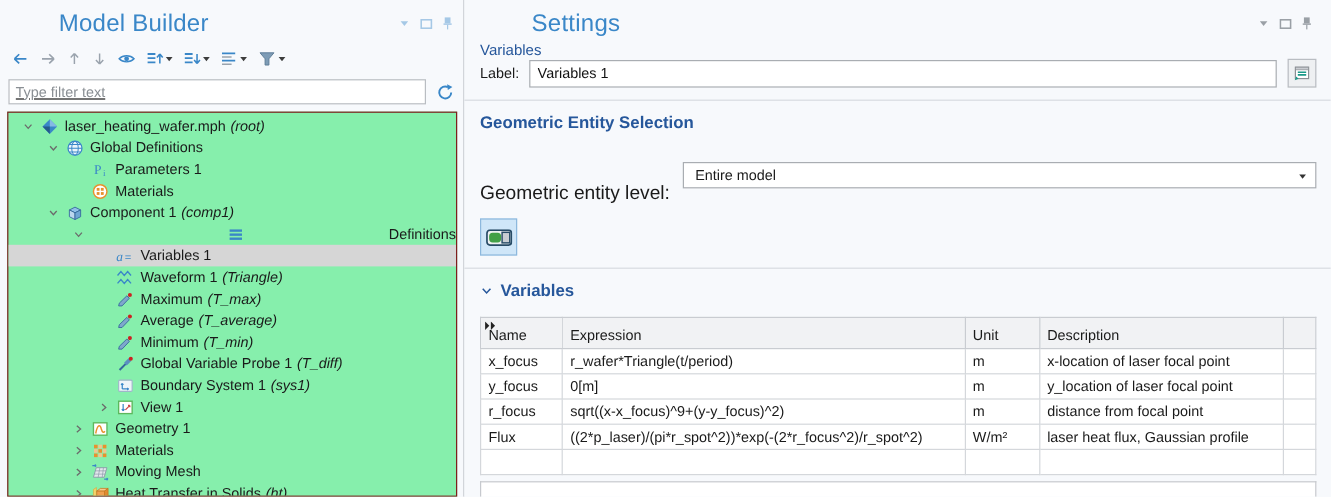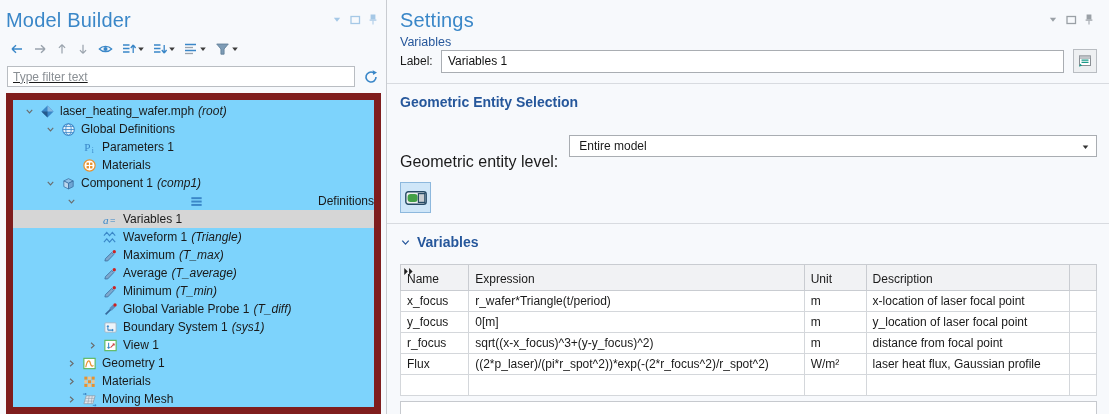--- a/index.html
+++ b/index.html
@@ -10,32 +10,32 @@
     background:#f7f9fc; color:#1a1a1a;
   }
   svg{display:block;}
   
   #model-builder{
     width:387px; min-width:387px; background:#f7f9fc;
     border-right:1px solid #c9ccd1;
     padding:8px 5px 0 6px; display:flex; flex-direction:column;
   }
   .panel-header{display:flex; align-items:flex-start;}
-  .panel-title{font-size:20px; font-weight:300; color:#3a87c8; letter-spacing:.2px; line-height:24px;}
+  .panel-title{font-size:20px; font-weight:300; color:#3a87c8; letter-spacing:.2px; line-height:24px;margin-left:43px;}
   .win-btns{margin-left:auto; display:flex; gap:8px; align-items:center; padding:6px 4px 0 0;}
   .win-btns.mb{color:#a5c8e6;}
   .win-btns.st{color:#9aa0a6;}
   .mb-toolbar{display:flex; align-items:center; gap:3px; margin:7px 2px 7px 1px; height:20px;}
   .tb-btn{display:flex; align-items:center; padding:1px 2px; cursor:default;}
   .filter-row{display:flex; align-items:center; margin:0 2px 6px 1px;text-decoration:underline;}
   .filter-input{flex:1; height:21px; border:1px solid #b9bdc2; background:#fff;
     font-size:12px; padding:0 5px; color:#222; font-family:inherit;}
   .filter-input::placeholder{color:#8a8f94;}
   .refresh-btn{margin-left:8px; display:flex;}
-  .tree-box{flex:1; background:#7dd3fc; border:7px solid #7f1d1d; overflow:hidden; padding-top:2px;}
+  .tree-box{flex:1; background:#86efac; border:1px solid #7f1d1d; overflow:hidden; padding-top:2px;}
   .tree-row{display:flex; align-items:center; height:18px; font-size:12px; white-space:nowrap; cursor:default;}
   .tree-row.selected{background:#d6d6d6;}
   .chev{width:17px; min-width:17px; display:flex; justify-content:center;}
   .tree-icon{width:18px; min-width:18px; display:flex; justify-content:center; margin-right:4px;}
   .tag{font-style:italic; margin-left:4px;}
   
   #settings{flex:1; background:#f7f9fc; padding:8px 12px 0 13px; display:flex; flex-direction:column;}
   .subtitle{font-size:12.5px; color:#26579b; margin-top:3px;}
   .label-row{display:flex; align-items:center; }
   .label-txt{font-size:12px; width:41px;}
@@ -567,21 +567,21 @@
           </tr>
           <tr>
             <td>y_focus</td>
             <td>0[m]</td>
             <td>m</td>
             <td>y_location of laser focal point</td>
             <td></td>
           </tr>
           <tr>
             <td>r_focus</td>
-            <td>sqrt((x-x_focus)^3+(y-y_focus)^2)</td>
+            <td>sqrt((x-x_focus)^9+(y-y_focus)^2)</td>
             <td>m</td>
             <td>distance from focal point</td>
             <td></td>
           </tr>
           <tr>
             <td>Flux</td>
             <td>((2*p_laser)/(pi*r_spot^2))*exp(-(2*r_focus^2)/r_spot^2)</td>
             <td>W/m²</td>
             <td>laser heat flux, Gaussian profile</td>
             <td></td>

